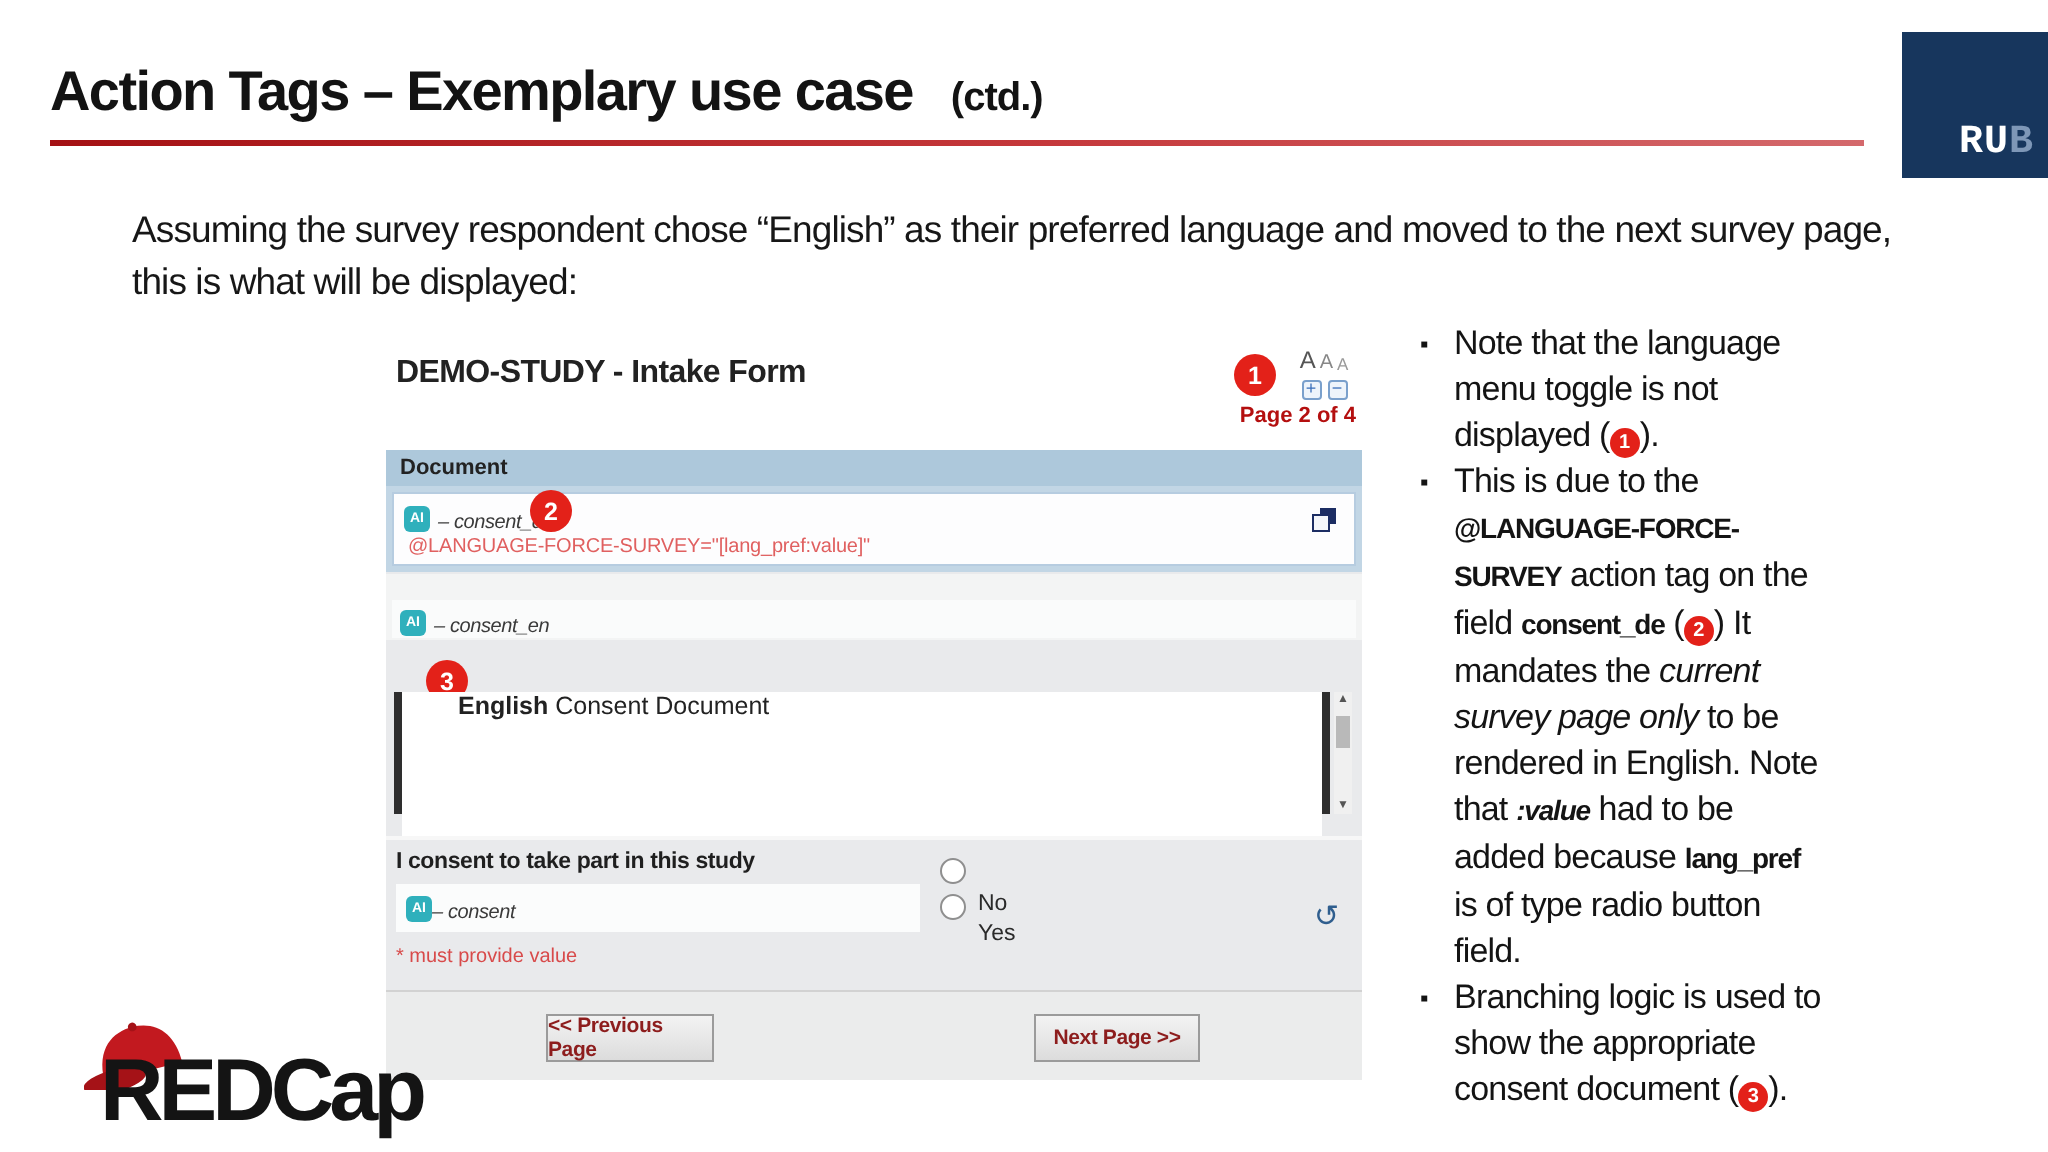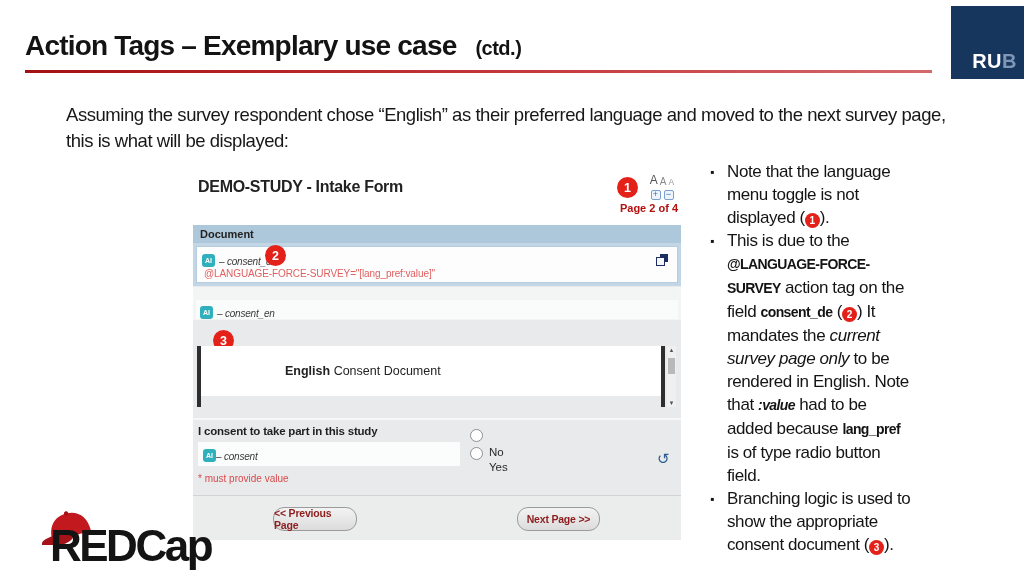--- a/index.html
+++ b/index.html
@@ -12,22 +12,23 @@
   .slide-title {
     position:absolute; left:25px; top:30px; font-weight:bold;
     font-size:28px; letter-spacing:-0.8px; color:#131313; white-space:nowrap;
   }
   .slide-title .ctd { font-size:20px; letter-spacing:-0.5px;margin-left:12px; }
   .title-rule {
     position:absolute; left:25px; top:70px; width:907px; height:3px;
     background:linear-gradient(to right,#a41114,#c5383b 55%,#d4696c);
   }
   .rub-logo {
-    position:absolute; left:951px; top:6px; width:73px; height:73px;
+    position:absolute; left:951px; top:16px; width:73px; height:73px;
     background:#17365d;
+    font-family:Liberation Mono, monospace;
   }
   .rub-logo .txt {
     position:absolute; right:7px; bottom:6px; font-size:20px; font-weight:bold;
     letter-spacing:0.5px;
   }
   .rub-logo .ru { color:#ffffff; }
   .rub-logo .b  { color:#7e97b7; font-weight:bold; }
   
   .intro {
     position:absolute; left:66px; top:102px; width:884px;
@@ -67,40 +68,40 @@
   .card .row1 .fname { margin-left:4px; }
   .action-tag { position:absolute; left:7px; top:21px; font-size:10px; color:#e06060; letter-spacing:-0.1px; }
   .copy-ic { position:absolute; right:9px; top:7px; width:8px; height:8px; background:#1c2d63; }
   .copy-ic::before { content:''; position:absolute; left:-4px; top:3px; width:7px; height:7px; border:1px solid #1c2d63; background:#f4f6fa; }
   .gray-zone { left:0; top:114px; width:488px; height:254px; background:#e9eaec; }
   .row-en { left:0; top:115px; width:488px; height:33px; background:#f3f4f4; }
   .strip-en { left:3px; top:128px; width:482px; height:19px; background:#fafbfb; padding:3px 0 0 4px; }
   .strip-en .fname { margin-left:4px; }
   .doc { left:4px; top:174px; width:479px; height:61px; }
   .doc .bar-l { position:absolute; left:0; top:0; width:4px; height:61px; background:#2e2e2e; }
-  .doc .body { position:absolute; left:4px; top:0; width:460px; height:50px; background:#ffffff; display:flex; align-items:center; padding-left:84px; font-size:12.5px; color:#222; }
+  .doc .body { position:absolute; left:4px; top:0; width:460px; height:73px; background:#ffffff; display:flex; padding-left:28px; font-size:12.5px; color:#222; }
   .doc .bar-r { position:absolute; left:464px; top:0; width:4px; height:61px; background:#2e2e2e; }
   .scrollbar { position:absolute; left:470px; top:0; width:9px; height:61px; background:#f0f0f0; }
   .scrollbar .arr { position:absolute; left:0; width:9px; font-size:6px; color:#555; text-align:center; }
   .scrollbar .up { top:1px; } .scrollbar .dn { bottom:1px; }
   .scrollbar .thumb { position:absolute; left:1px; top:12px; width:7px; height:16px; background:#b9b9b9; }
   .divider { left:0; top:246px; width:488px; height:2px; background:#f7f7f7; }
   .q-label { left:5px; top:253px; font-size:11.5px; font-weight:bold; color:#1f1f1f; letter-spacing:-0.2px; }
   .q-strip { left:5px; top:270px; width:262px; height:24px; background:#fbfcfc; padding:4px 0 0 5px; }
   .q-strip .fname { margin-left:0; }
   .required { left:5px; top:301px; font-size:10px; color:#d84a4a; }
   .radio { position:absolute; width:13px; height:13px; border:1.5px solid #8f8f8f; border-radius:50%; background:#fff; }
   .r-yes { left:277px; top:257px; } .r-no { left:277px; top:275px; }
   .rlabel { position:absolute; font-size:11.5px; color:#2a2a2a; }
   .l-yes { left:296px; top:256px;margin-top:33px; } .l-no { left:296px; top:274px; }
   .reset { left:464px; top:279px; font-size:15px; color:#2f5e8e; line-height:15px; }
   .footer { left:0; top:323px; width:488px; height:45px; background:#ebecec; border-top:1px solid #d2d2d2; }
   .btn {
     position:absolute; height:24px; background:linear-gradient(#f3f3f3,#dcdcdc);
-    border:1px solid #9b9b9b; border-radius:11px; font-size:10.5px; font-weight:bold;
+    border:1px solid #9b9b9b; border-radius:0; font-size:10.5px; font-weight:bold;
     color:#8d1d1d; display:flex; align-items:center; justify-content:center;
     letter-spacing:-0.2px; font-family:"Liberation Sans",sans-serif;
   }
   .btn-prev { left:80px; top:11px; width:84px; }
   .btn-next { left:324px; top:11px; width:83px; }
   
   .notes { position:absolute; left:710px; top:160px; width:202px; font-size:17px; line-height:23px; letter-spacing:-0.4px; color:#141414; }
   .note { position:relative; padding-left:17px; }
   .note .mark { position:absolute; left:0; top:1px; font-size:12px; color:#141414; }
   .code { font-weight:bold; font-size:14px; letter-spacing:-0.6px; }

